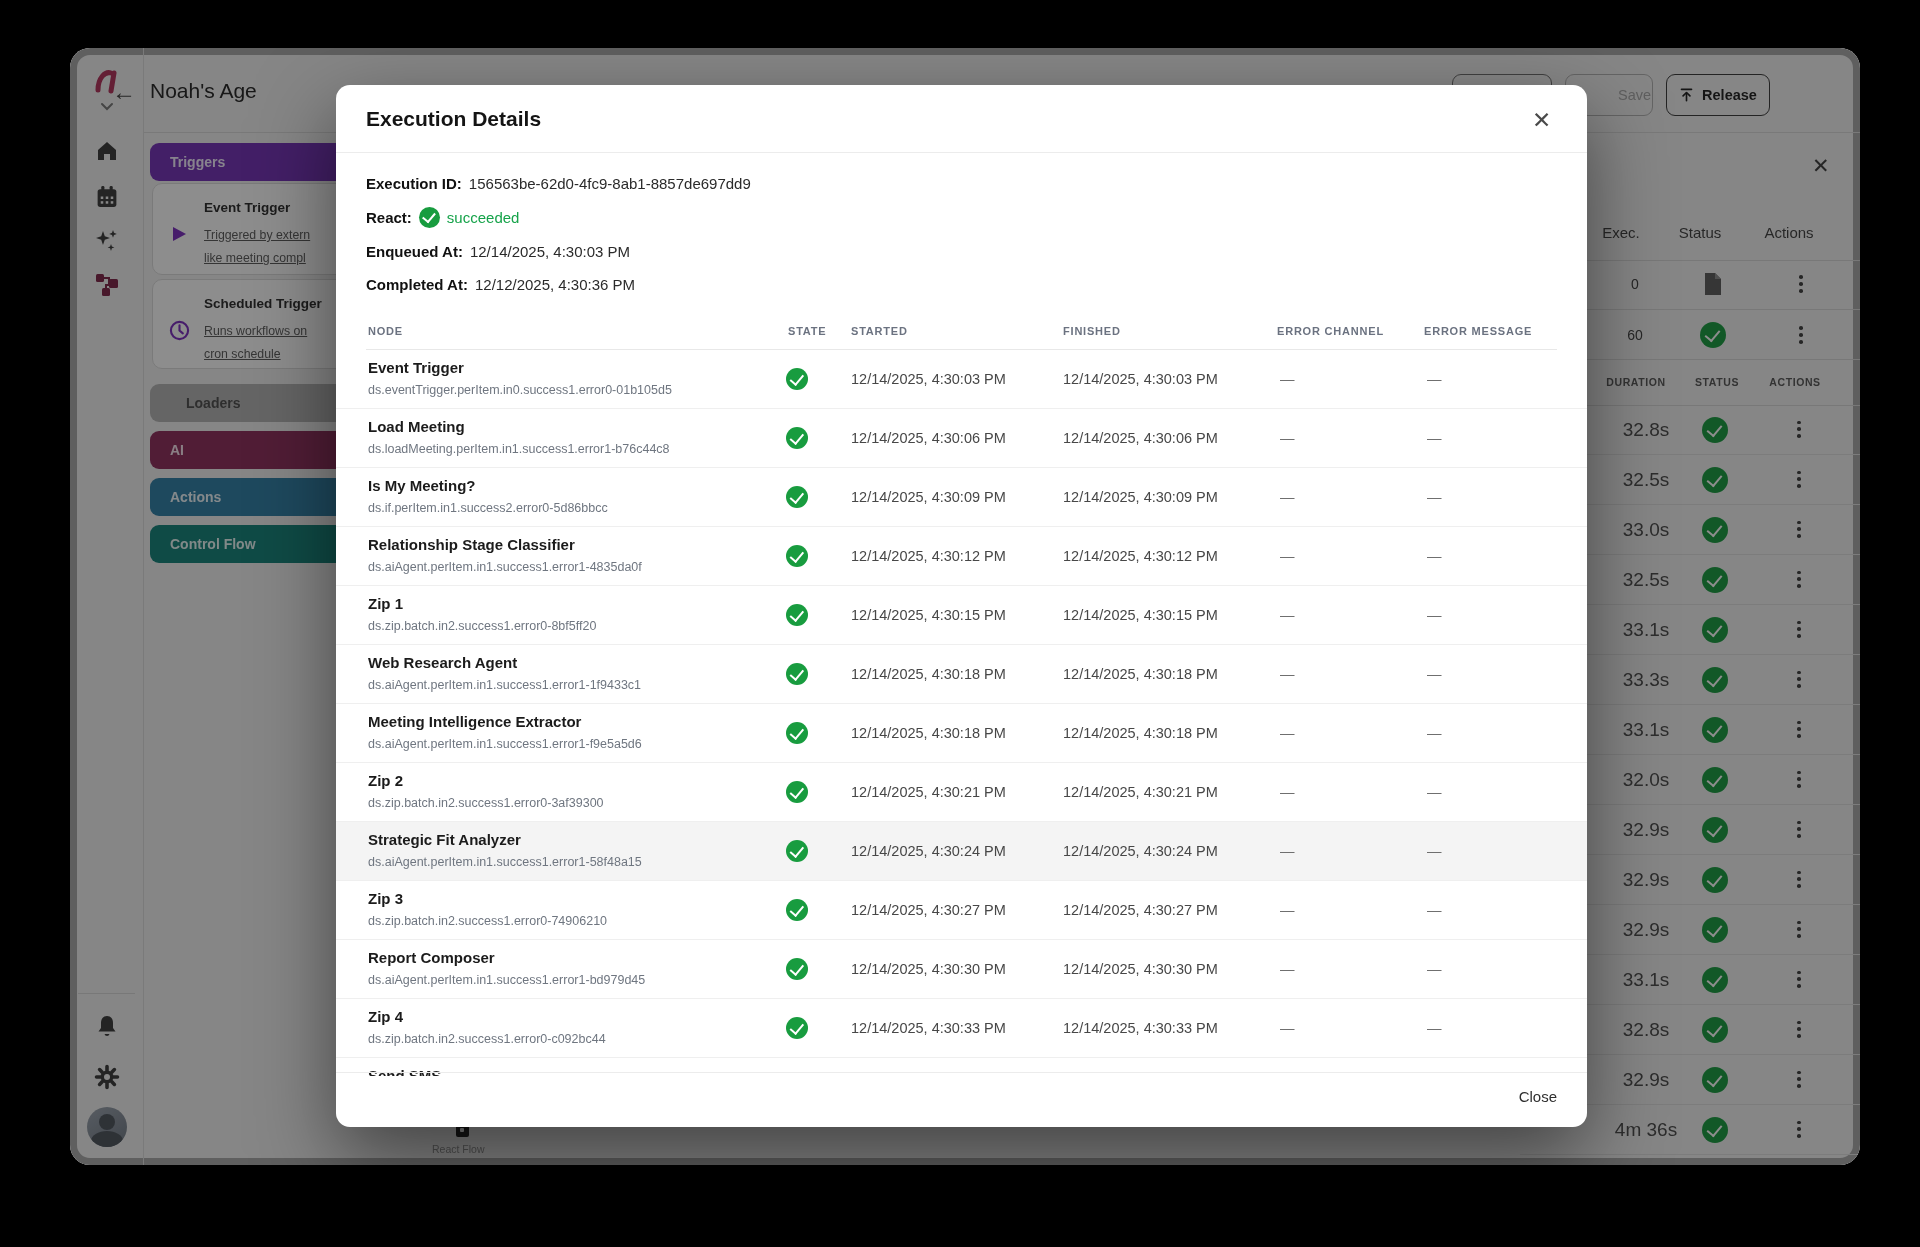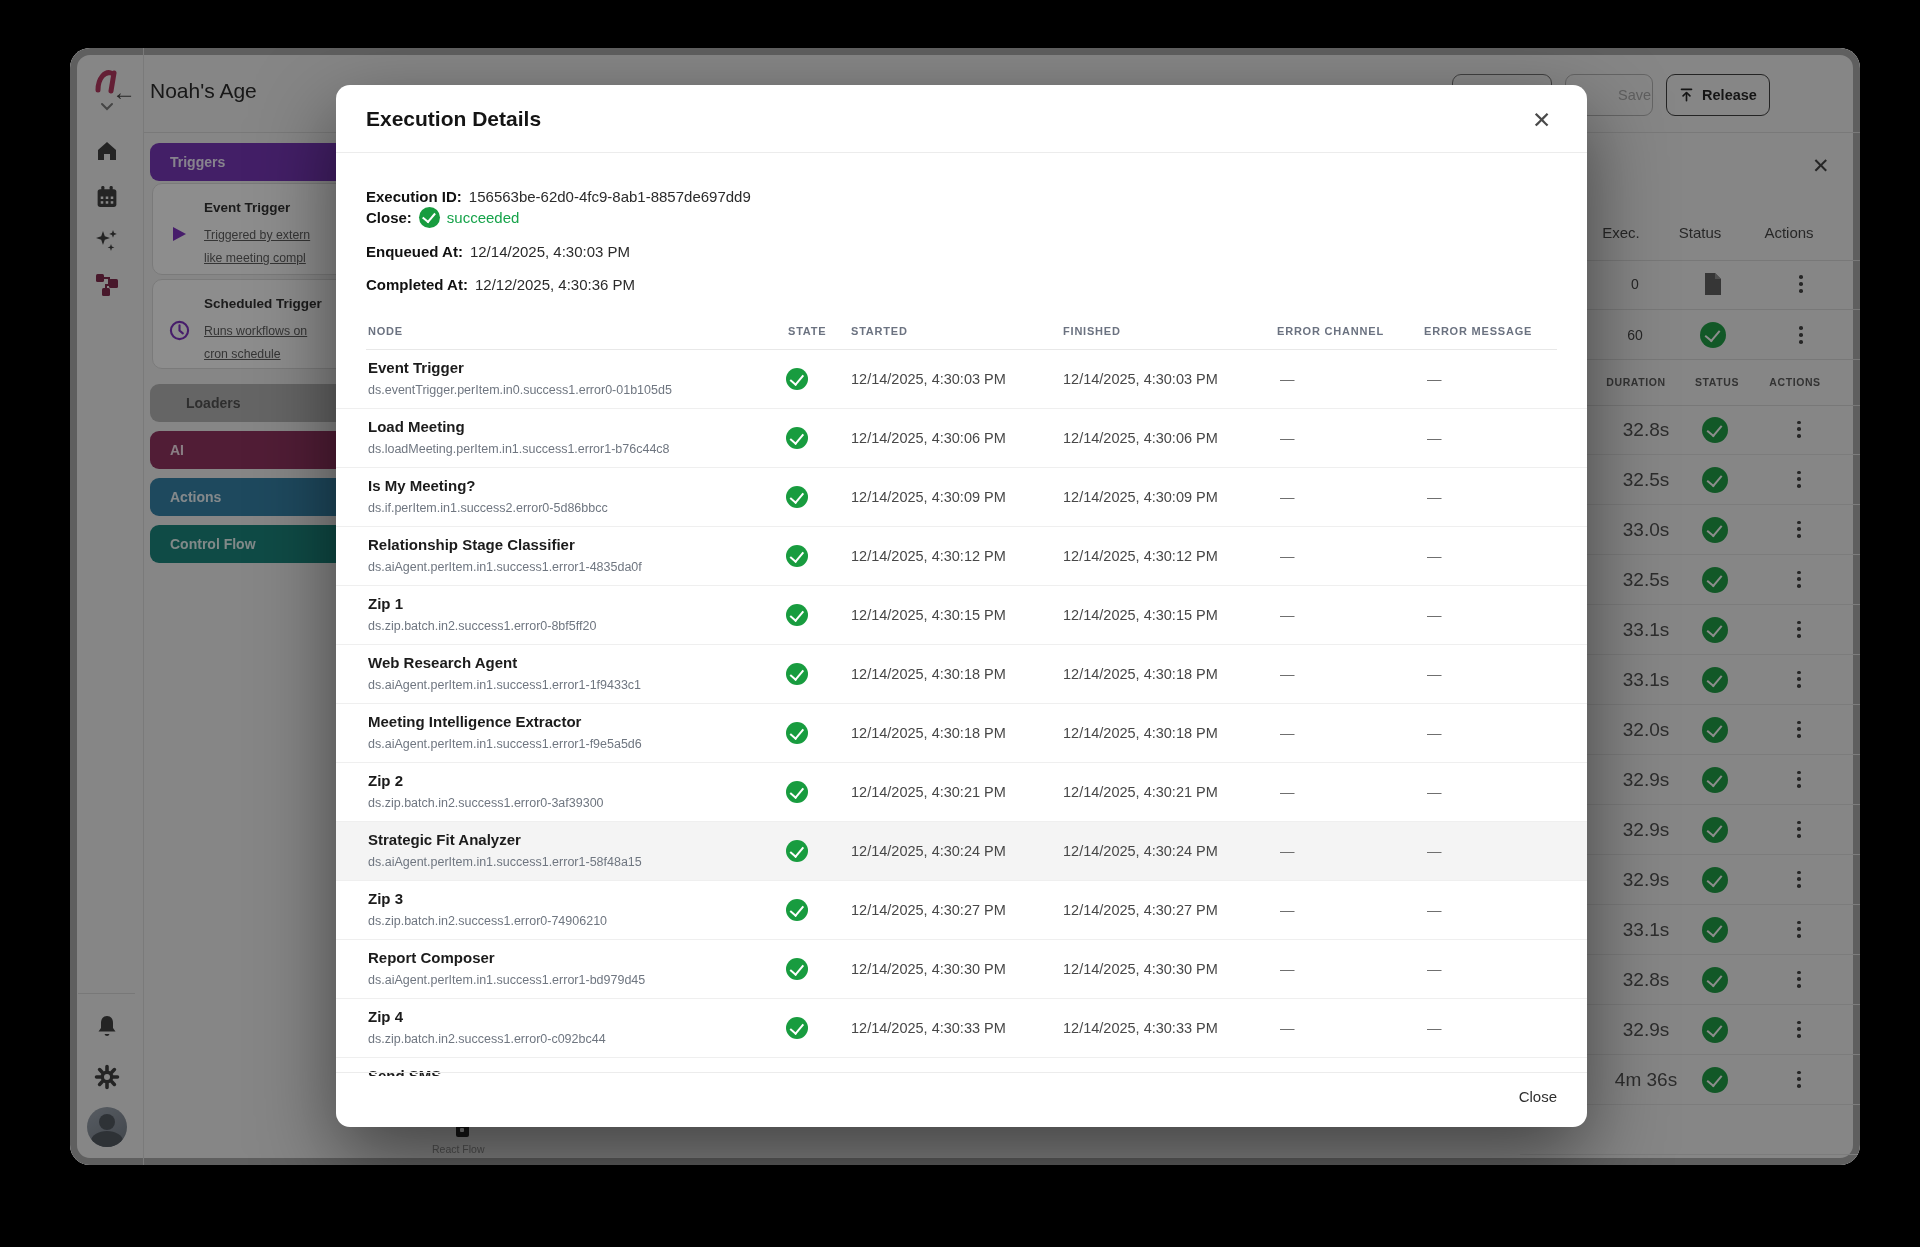--- a/index.html
+++ b/index.html
@@ -275,20 +275,29 @@
         <div class="drow">
           <span class="dur">33.1s</span>
           <span class="check big chk" style="left:195px;top:50%"></span>
           <span class="kebab" style="left:279px;top:50%">
             <i></i>
             <i></i>
             <i></i>
           </span>
         </div>
         <div class="drow">
+          <span class="dur">33.3s</span>
+          <span class="check big chk" style="left:195px;top:50%"></span>
+          <span class="kebab" style="left:279px;top:50%">
+            <i></i>
+            <i></i>
+            <i></i>
+          </span>
+        </div>
+        <div class="drow">
           <span class="dur">33.1s</span>
           <span class="check big chk" style="left:195px;top:50%"></span>
           <span class="kebab" style="left:279px;top:50%">
             <i></i>
             <i></i>
             <i></i>
           </span>
         </div>
         <div class="drow">
           <span class="dur">32.0s</span>
@@ -372,26 +381,26 @@
   </div>
 </div>
 
 <div class="overlay"></div>
 
 <div class="modal">
   <span class="m-title">Execution Details</span>
   <span class="m-close">✕</span>
   <div class="m-hdiv"></div>
 
-  <div class="meta" style="top:99px">
+  <div class="meta" style="top:86px">
     <b>Execution ID:</b>
     <span>156563be-62d0-4fc9-8ab1-8857de697dd9</span>
   </div>
   <div class="meta" style="top:120px">
-    <b>Close:</b>
+    <b>React:</b>
     <span class="check"></span>
     <span class="succ">succeeded</span>
   </div>
   <div class="meta" style="top:154px">
     <b>Enqueued At:</b>
     <span>12/14/2025, 4:30:03 PM</span>
   </div>
   <div class="meta" style="top:187px">
     <b>Completed At:</b>
     <span>12/12/2025, 4:30:36 PM</span>

